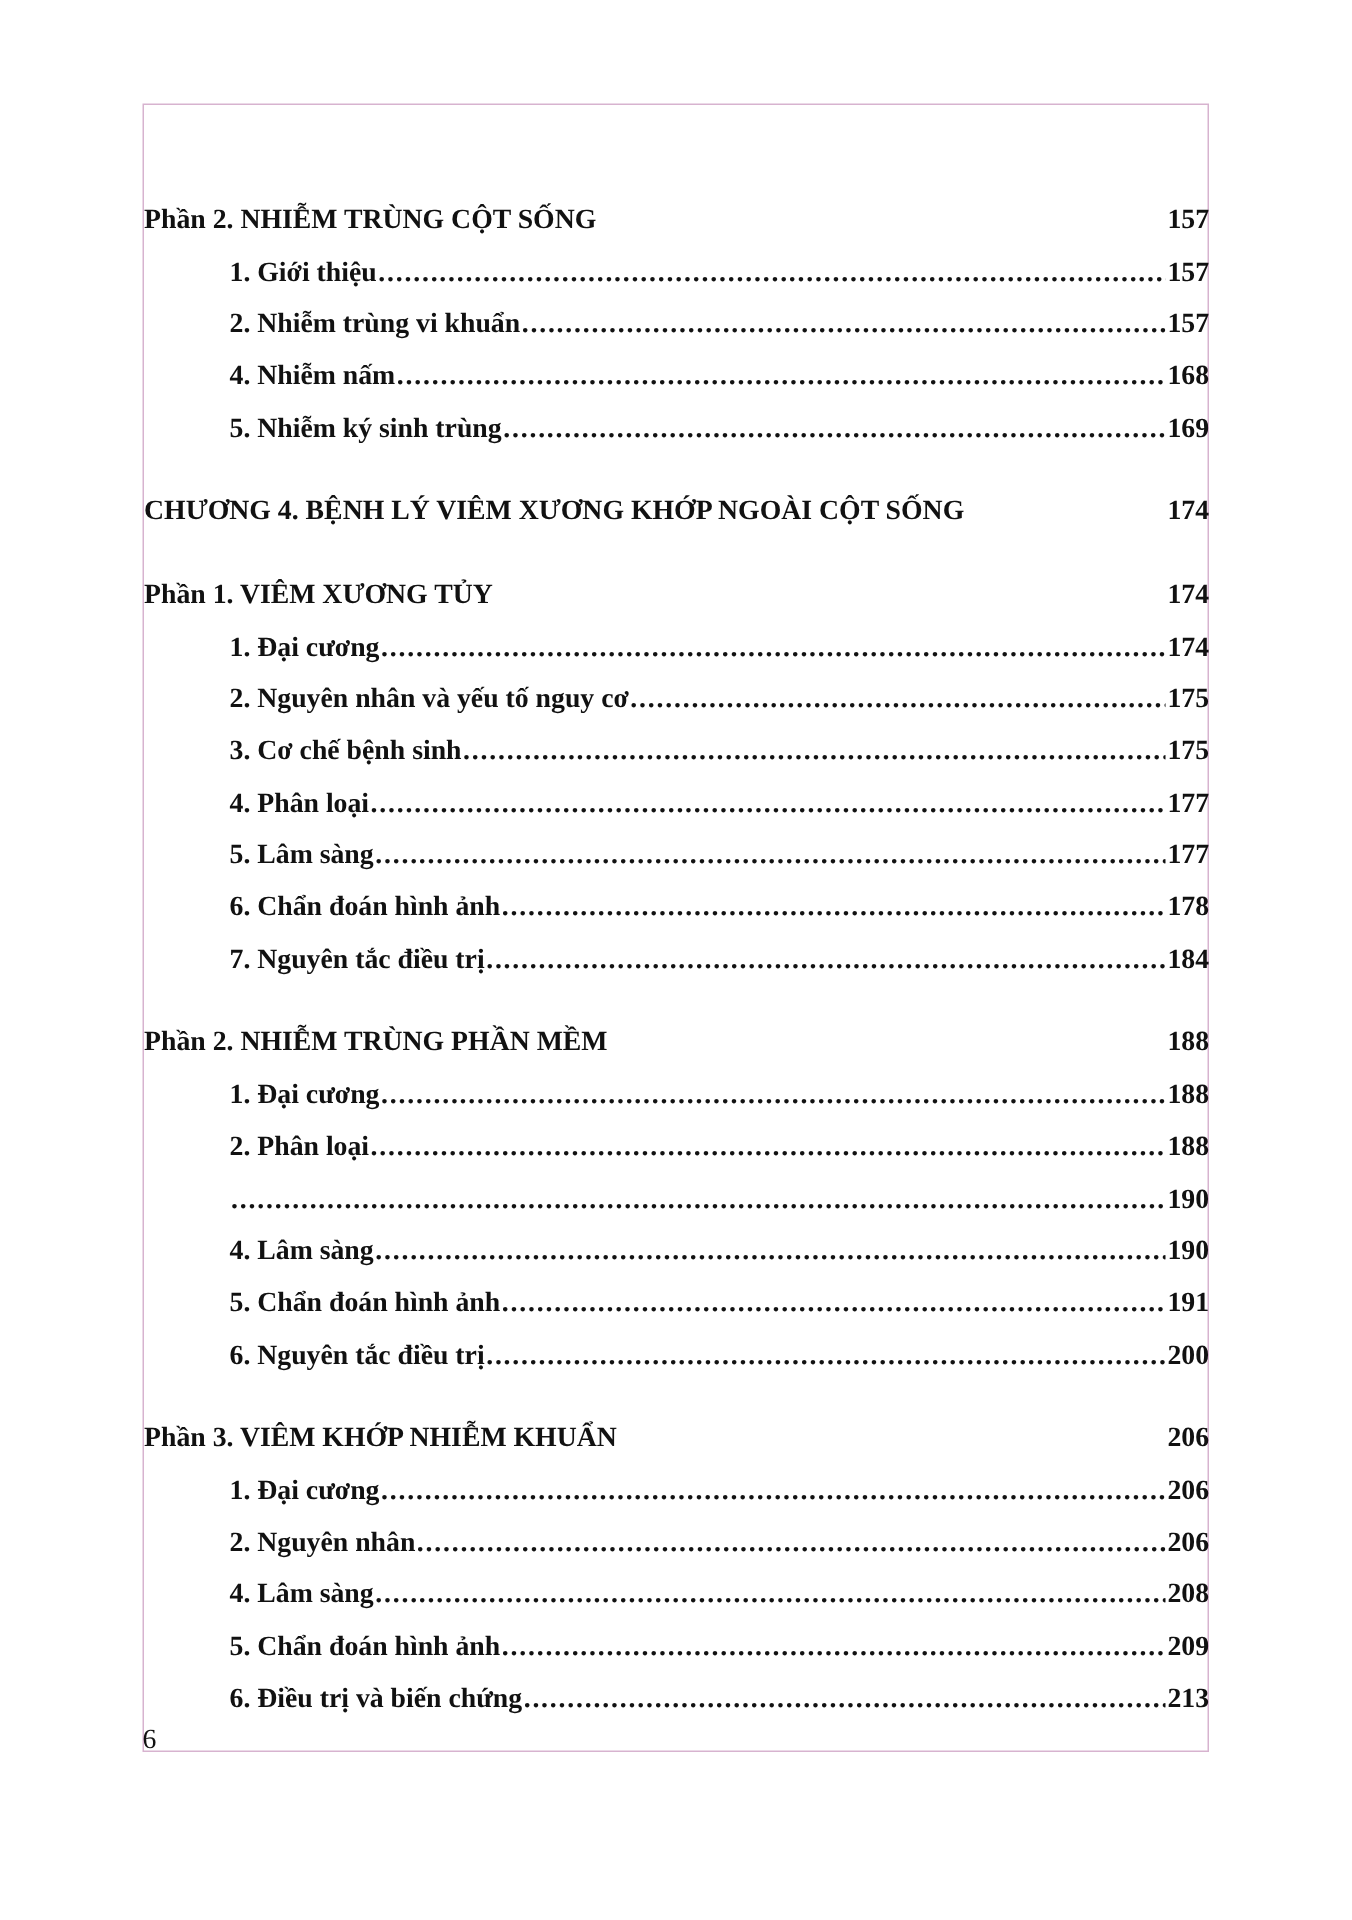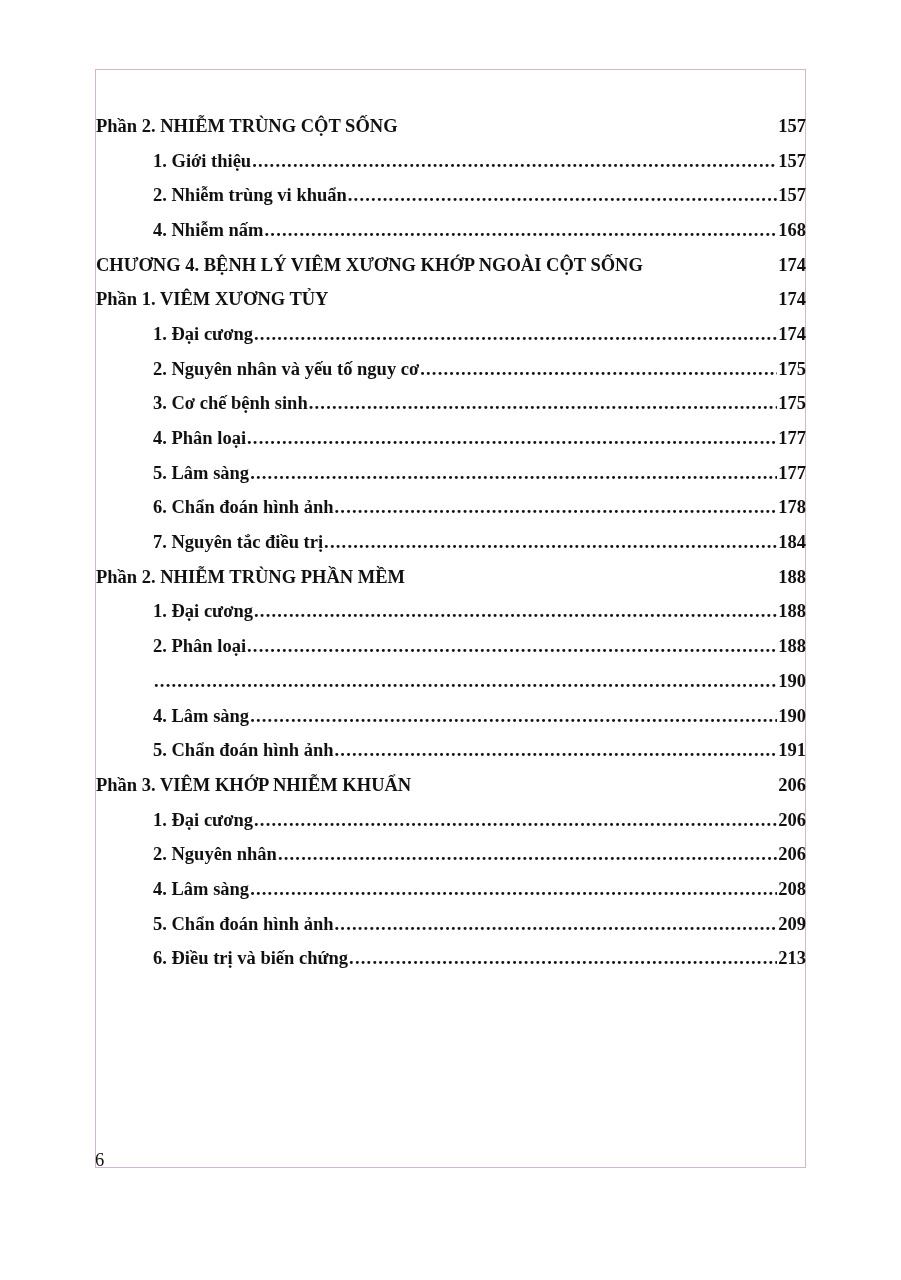--- a/index.html
+++ b/index.html
@@ -2,21 +2,21 @@
 <html><head>
   <meta charset="utf-8">
   <style>
     html, body { margin: 0; padding: 0; background: #ffffff; }
     body { width: 901px; height: 1280px; position: relative; overflow: hidden;
            font-family: "Liberation Serif", "DejaVu Serif", serif; color: #111; }
     .page-frame { position: absolute; left: 95px; top: 69px; width: 711px; height: 1099px;
                   border: 1px solid #d7b3cf; box-sizing: border-box; }
     .toc { position: absolute; left: 96px; top: 109px; width: 710px; }
     .row { position: relative; height: 34.7px; display: flex; align-items: center; font-size: 18.5px; white-space: nowrap; font-weight: bold; }
-    .row.heading { font-weight: bold; }
+    .row.heading { font-weight: bold; margin-top: 21px; }
     .row.item { padding-left: 57px; }
     .row .label { flex: 0 0 auto; }
     .row .leader { flex: 1 1 auto; overflow: hidden; margin: 0 1px; position: relative; top: 0px; letter-spacing: 1.2px; }
     .row .leader::before { content: ".........................................................................................................................................................................................................................................................................."; }
     .row.heading .leader { visibility: hidden; }
     .row .page { flex: 0 0 auto; text-align: right; }
     .page-number { position: absolute; left: 95px; top: 1150px; font-size: 18.5px; }
   </style>
 </head>
 <body>
@@ -36,20 +36,25 @@
     </div>
   <div class="row item">
       <span class="label">2. Nhiễm trùng vi khuẩn</span>
       <span class="leader"></span>
       <span class="page">157</span>
     </div>
   <div class="row item">
       <span class="label">4. Nhiễm nấm</span>
       <span class="leader"></span>
       <span class="page">168</span>
+    </div>
+  <div class="row item">
+      <span class="label">5. Nhiễm ký sinh trùng</span>
+      <span class="leader"></span>
+      <span class="page">169</span>
     </div>
   <div class="row heading">
       <span class="label">CHƯƠNG 4. BỆNH LÝ VIÊM XƯƠNG KHỚP NGOÀI CỘT SỐNG</span>
       <span class="leader"></span>
       <span class="page">174</span>
     </div>
   <div class="row heading">
       <span class="label">Phần 1. VIÊM XƯƠNG TỦY</span>
       <span class="leader"></span>
       <span class="page">174</span>
@@ -111,20 +116,25 @@
   <div class="row item">
       <span class="label">4. Lâm sàng</span>
       <span class="leader"></span>
       <span class="page">190</span>
     </div>
   <div class="row item">
       <span class="label">5. Chẩn đoán hình ảnh</span>
       <span class="leader"></span>
       <span class="page">191</span>
     </div>
+  <div class="row item">
+      <span class="label">6. Nguyên tắc điều trị</span>
+      <span class="leader"></span>
+      <span class="page">200</span>
+    </div>
   <div class="row heading">
       <span class="label">Phần 3. VIÊM KHỚP NHIỄM KHUẨN</span>
       <span class="leader"></span>
       <span class="page">206</span>
     </div>
   <div class="row item">
       <span class="label">1. Đại cương</span>
       <span class="leader"></span>
       <span class="page">206</span>
     </div>

